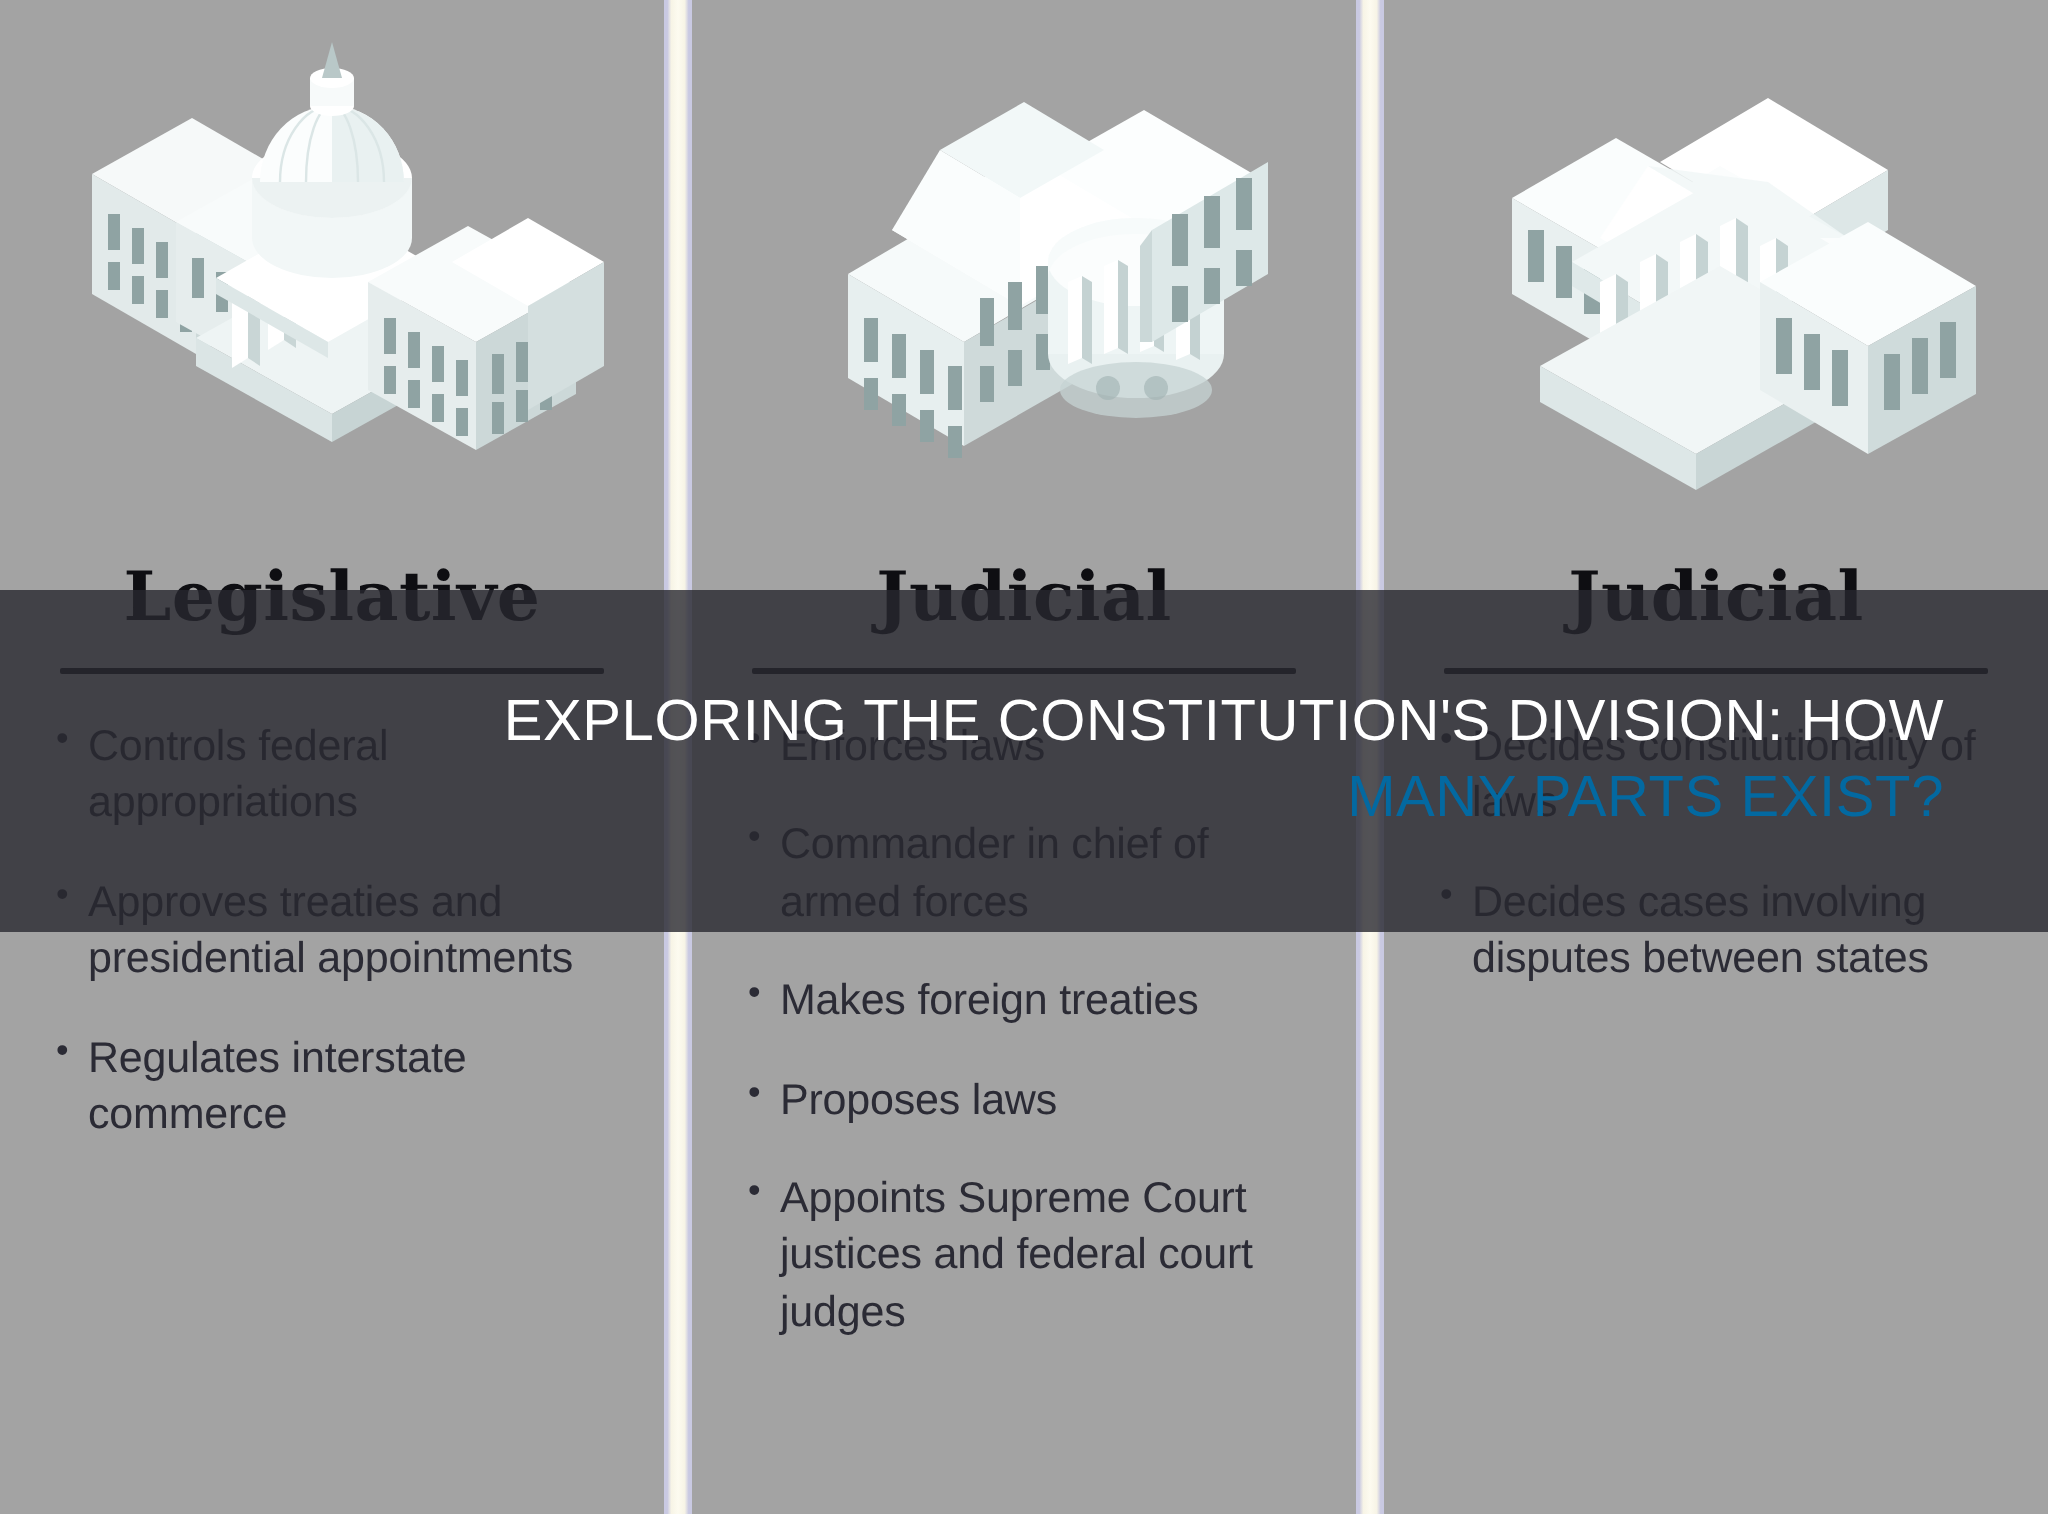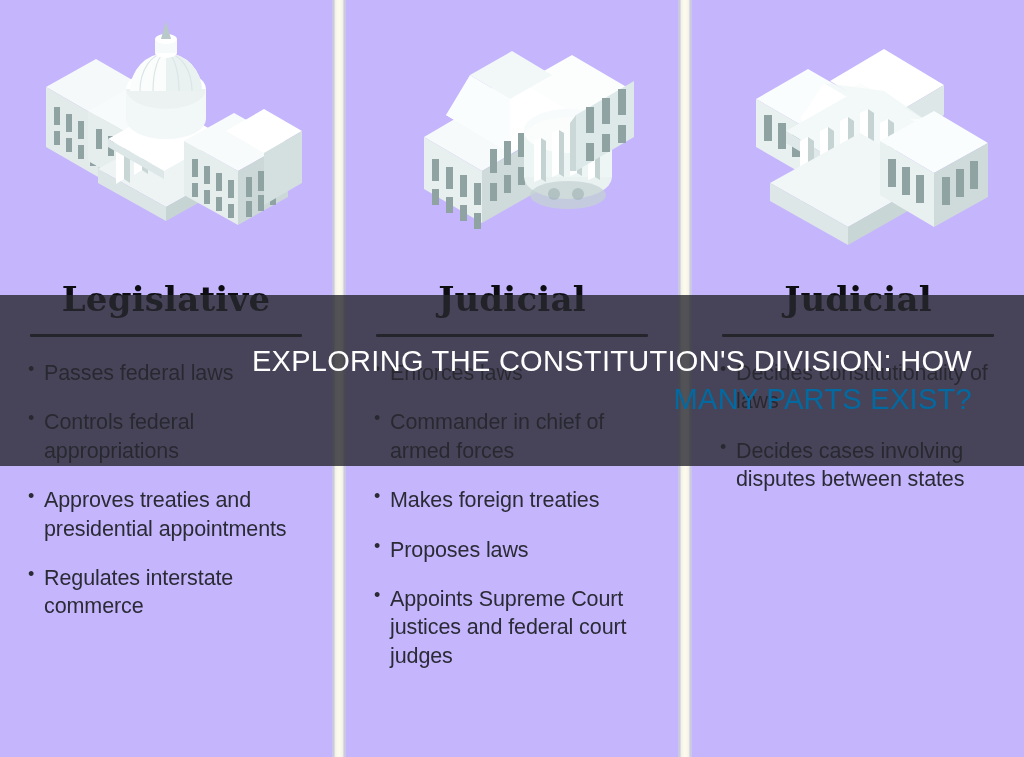--- a/index.html
+++ b/index.html
@@ -17,21 +17,21 @@
     height: 757px;
     overflow: hidden;
     background: #c9c9e2;
   }
 
   
   .infographic {
     position: absolute;
     inset: 0;
     display: flex;
-    background: #c4b5fd;
+    background: #a3a3a3;
   }
 
   .divider {
     width: 14px;
     flex: 0 0 14px;
     background: linear-gradient(90deg,
         #c9c9e2 0%,
         #c9c9e2 12%,
         #f7f4e6 26%,
         #fdfbf0 50%,
@@ -219,21 +219,20 @@
             <rect x="254" y="170" width="6" height="16"></rect>
           </g>
 
           <polygon points="210,112 248,90 286,112 248,134" fill="#ffffff"></polygon>
           <polygon points="248,134 248,186 286,164 286,112" fill="#d4dfdf"></polygon>
         </svg>
       </div>
       <h2 class="branch-title">Legislative</h2>
       <div class="rule"></div>
       <ul class="bullets">
-        <li>Passes federal laws</li>
         <li>Controls federal appropriations</li>
         <li>Approves treaties and presidential appointments</li>
         <li>Regulates interstate commerce</li>
       </ul>
     </div>
 
     <div class="divider"></div>
 
     <div class="column">
       <div class="illo-wrap">

